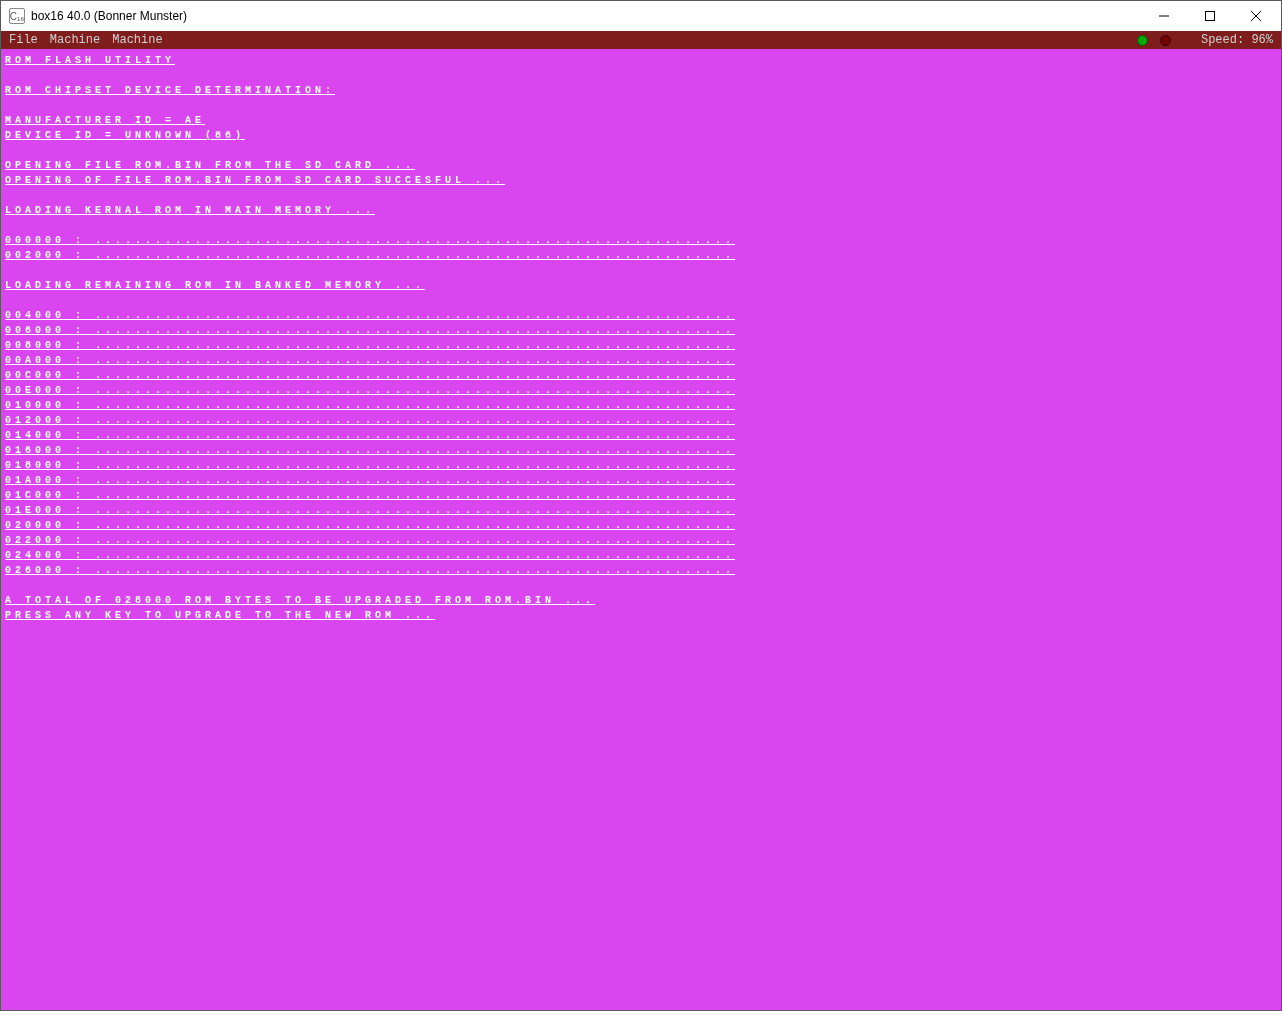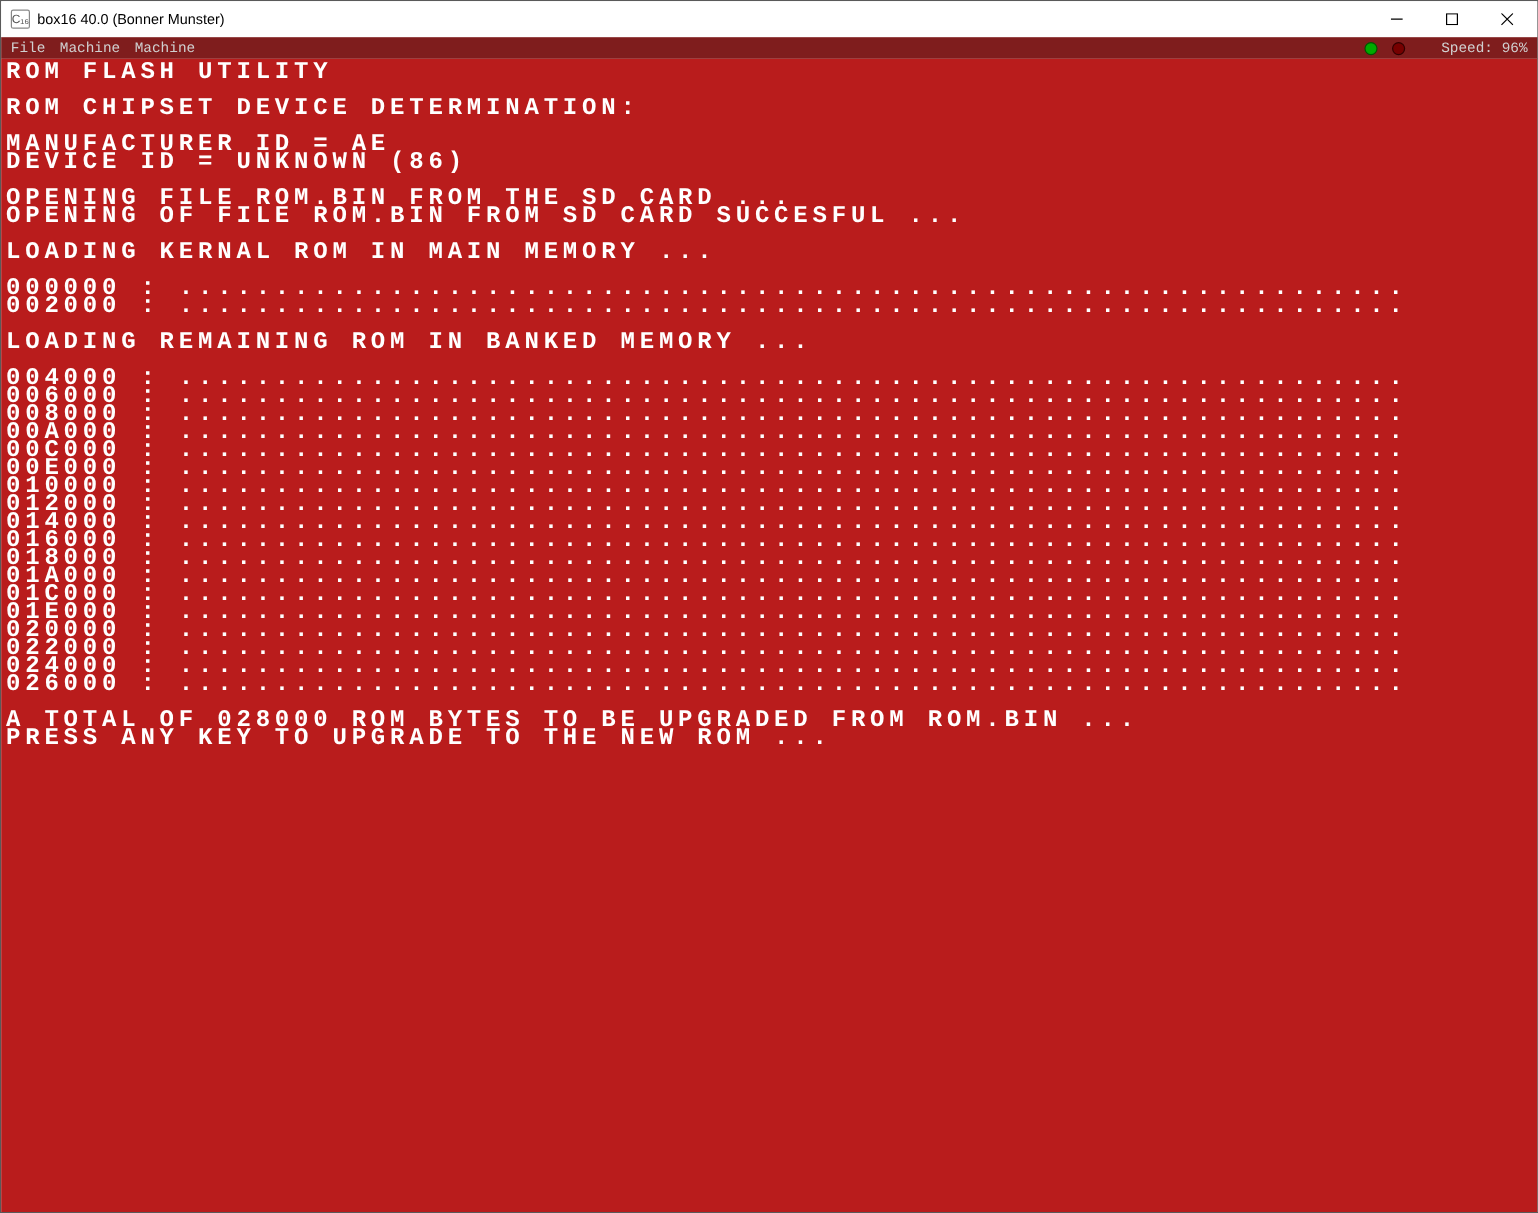--- a/index.html
+++ b/index.html
@@ -64,30 +64,31 @@
     width: 11px; height: 11px; border-radius: 50%;
     display: inline-block;
   }
   .menubar .led.green { background:#00aa00; border:1px solid #005500;}
   .menubar .led.red   { background:#770000; border:1px solid #330000;}
   .menubar .speed { color:#d0d0d0; margin-left:18px; }
 
   
   .screen {
     flex: 1 1 auto;
-    background: #b91c1c;
+    background: #d946ef;
     color: #ffffff;
     font-family: "Courier New", monospace;
     font-weight: bold;
     letter-spacing: 4px;
-    font-size: 20px;
+    font-size: 10px;
     line-height: 15px;
     padding: 4px 4px;
     white-space: pre;
     overflow: hidden;
+    text-decoration: underline;
   }
   .screen .line { display:block; height:15px; }
 </style>
 </head>
 <body>
 
 <div class="window">
 
   <div class="titlebar">
     <span class="app-icon">C₁₆</span>

